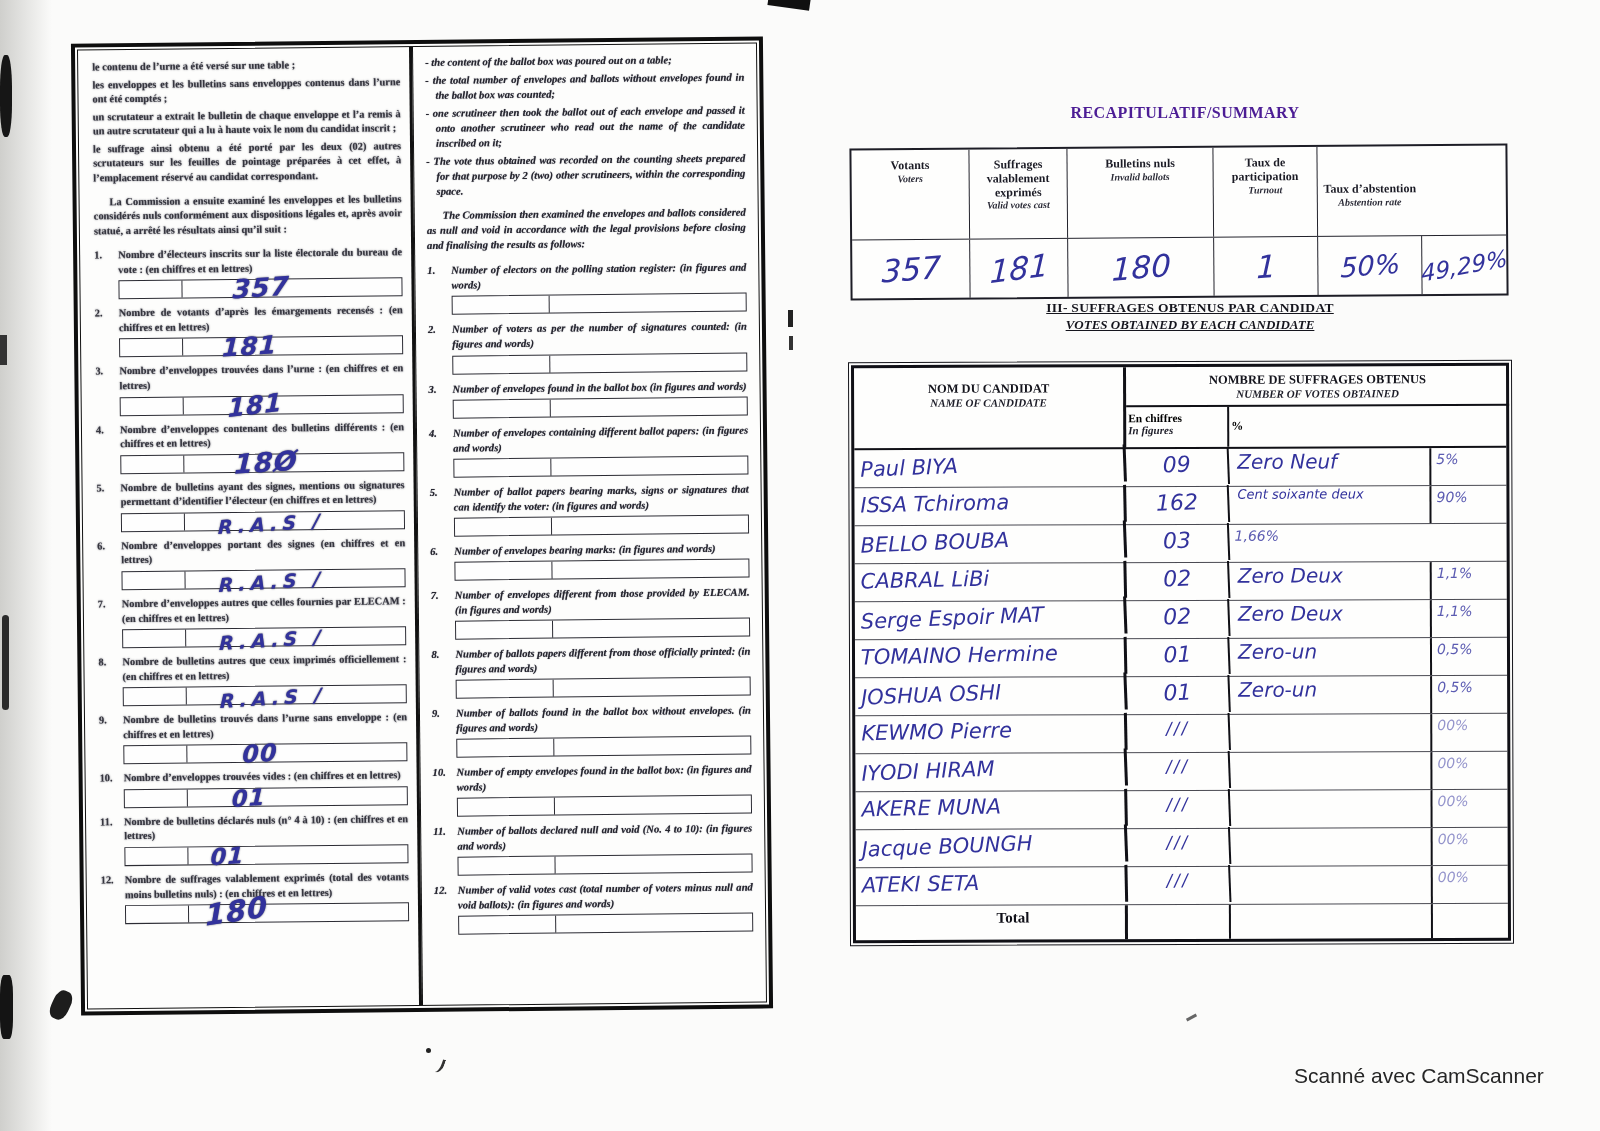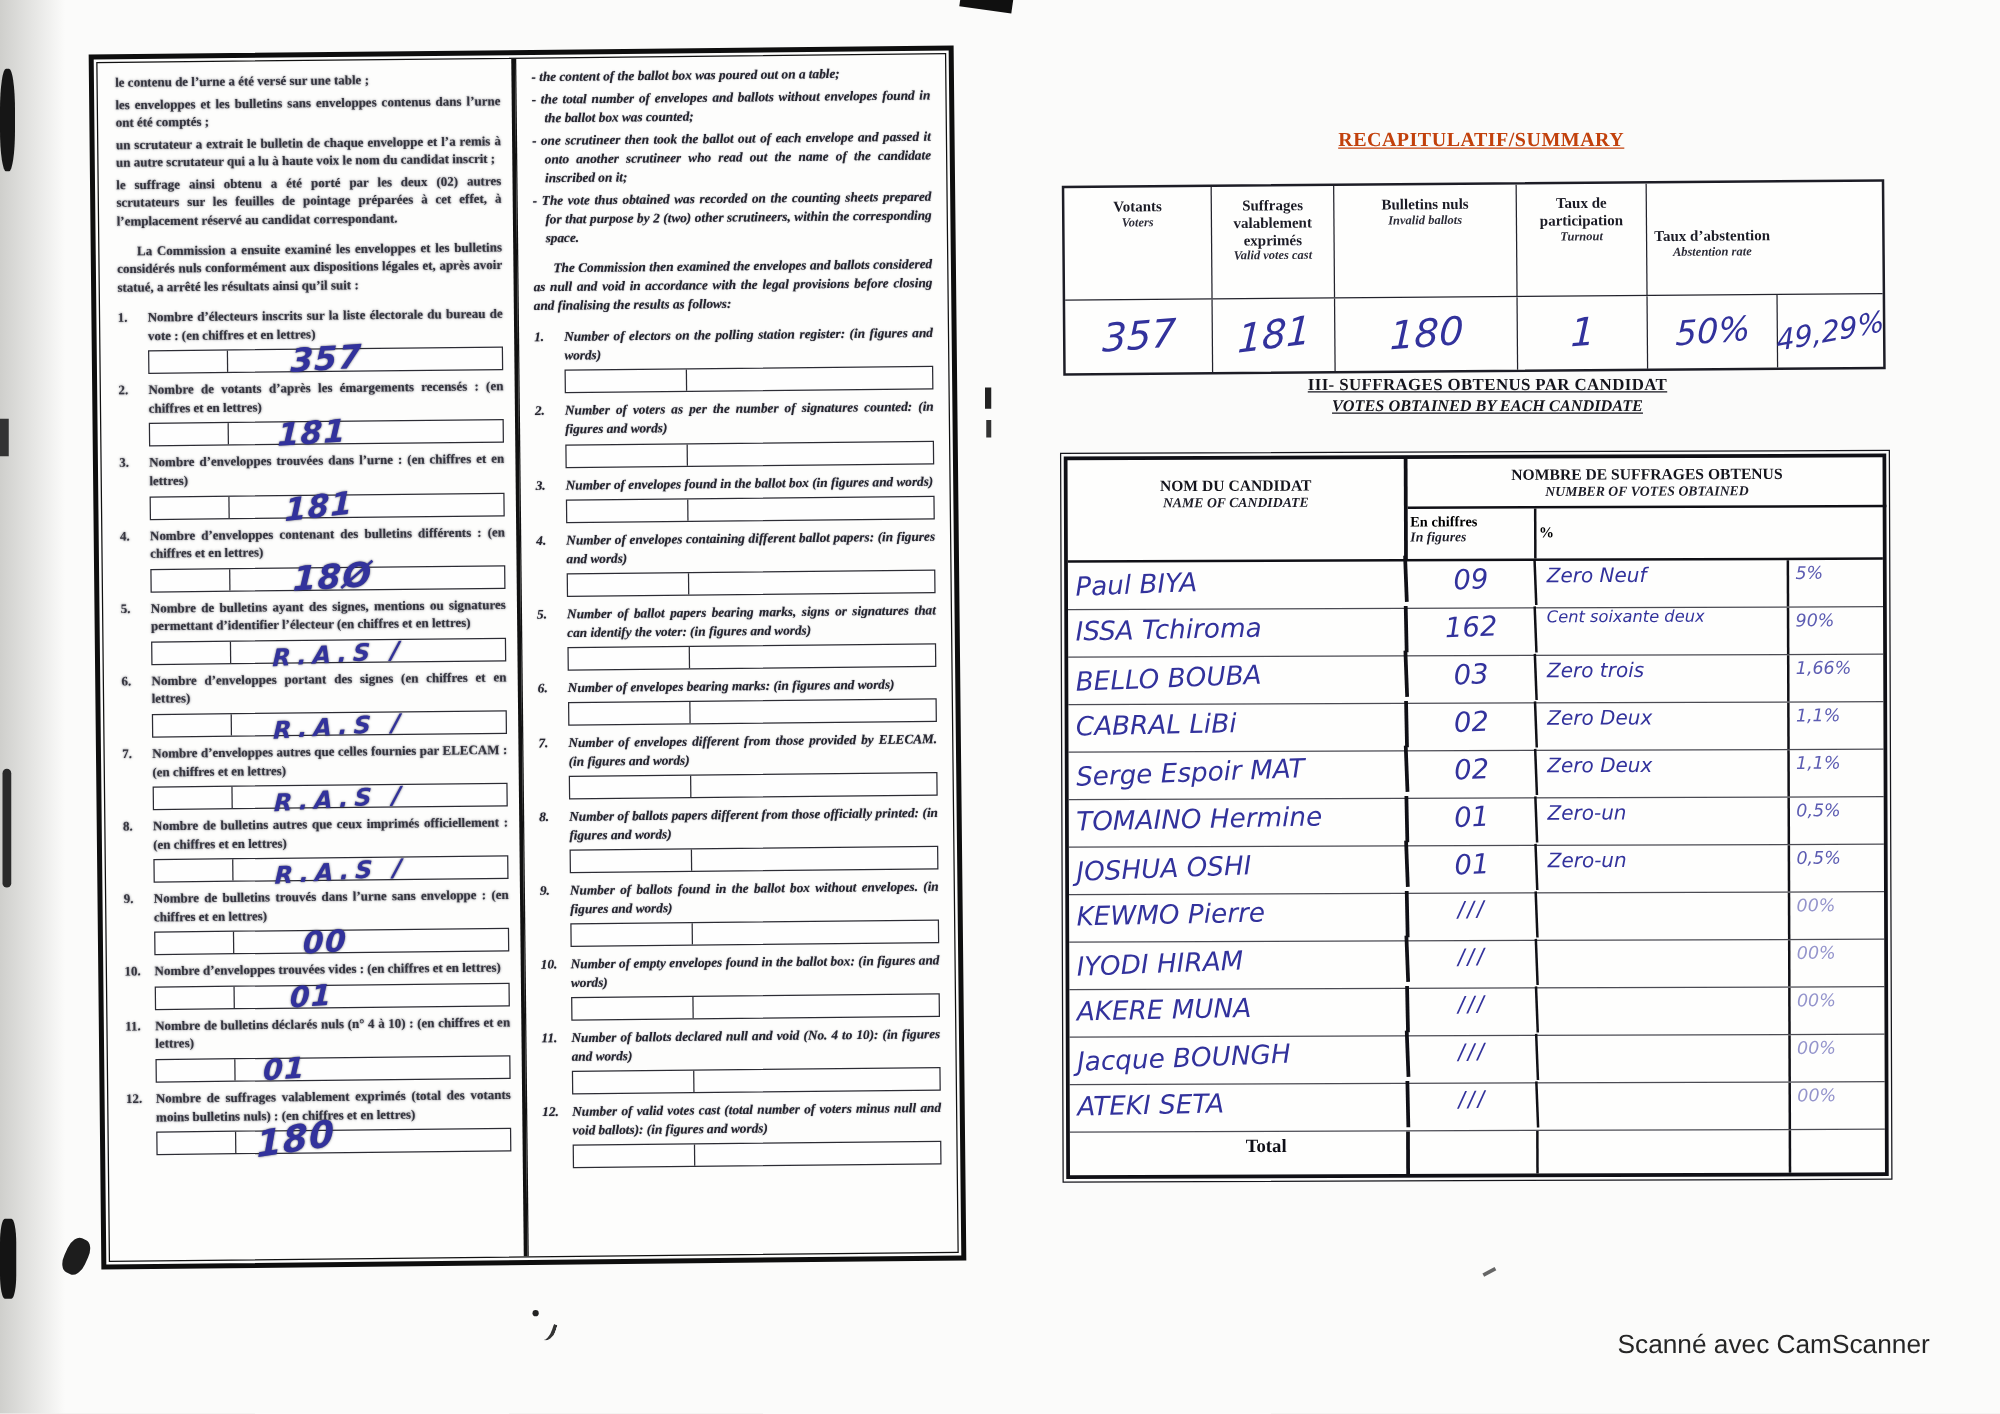--- a/index.html
+++ b/index.html
@@ -55,21 +55,21 @@
   .col.fr .item:nth-child(5) .ival,
   .col.fr .item:nth-child(6) .ival,
   .col.fr .item:nth-child(7) .ival,
   .col.fr .item:nth-child(8) .ival{left:34%;font-size:19px;letter-spacing:5px;}
   .col.fr .item:nth-child(9) .ival{left:42%;}
   .col.fr .item:nth-child(10) .ival{left:38%;font-size:23px;}
   .col.fr .item:nth-child(11) .ival{left:30%;font-size:23px;}
   .col.fr .item:nth-child(12) .ival{left:28%;font-size:29px;transform:rotate(-8deg) skewX(-8deg);}
   
   .sum-title{position:absolute;left:980px;top:104px;width:410px;text-align:center;margin:0;
-             font:700 16px "Liberation Serif",serif;color:#c2410c;text-decoration:underline;letter-spacing:.4px;}
+             font:700 16px "Liberation Serif",serif;color:#4c1d95;letter-spacing:.4px;}
   .sum-table{position:absolute;left:850px;top:146px;width:658px;border:2px solid #1d1d26;
              background:#fefefd;transform:rotate(-0.45deg);box-sizing:border-box;}
   .sum-row{display:grid;grid-template-columns:118px 98px 146px 104px 104px 84px;}
   .sum-head{border-bottom:1.5px solid #23232c;}
   .sum-cell{border-right:1.5px solid #23232c;padding:9px 3px 6px;text-align:center;box-sizing:border-box;min-height:62px;}
   .sum-cell:last-child{border-right:none;margin-top:27px;}
   .sum-cell .fr{font:700 12px "Liberation Serif",serif;color:#1c1c26;line-height:1.15;}
   .sum-cell .en{font:italic 700 10px "Liberation Serif",serif;color:#2c2c38;}
   .sum-val{border-right:1.5px solid #23232c;height:58px;position:relative;box-sizing:border-box;}
   .sum-val:last-child{border-right:none;}
@@ -93,21 +93,21 @@
   .ch-sub>div:last-child{border-right:none;}
   .ch-sub .fr{font:700 11.5px "Liberation Serif",serif;}
   .ch-pct{font:700 12px "Liberation Serif",serif;padding-top:12px !important;}
   .cand-row{display:grid;grid-template-columns:272px 103px 202px 78px;height:37px;
             border-bottom:1.2px solid rgba(30,30,40,.8);}
   .cand-row>div{border-right:2.5px solid #101016;position:relative;box-sizing:border-box;overflow:visible;}
   .cand-row>div:first-child{border-right:3px solid #101016;}
   .cand-row>div:last-child{border-right:none;}
   .cand-name{font-size:21px;padding:3px 0 0 6px;white-space:nowrap;transform:rotate(-1deg);}
   .cand-fig{font-size:22px;text-align:center;padding-top:3px;transform:rotate(-2deg);}
-  .cand-words{font-size:16px;line-height:.95;padding:4px 0 0 8px;}
+  .cand-words{font-size:20px;line-height:.95;padding:4px 0 0 8px;}
   .cand-pct{font-size:14px;padding:3px 0 0 5px;color:rgba(64,64,165,.85);}
   .cand-row:nth-child(2) .cand-words{font-size:13px;padding-top:2px;}
   .cand-row:nth-child(odd) .cand-name{transform:rotate(-2deg);}
   .cand-row:nth-child(n+8) .cand-fig{font-size:17px;letter-spacing:2px;}
   .cand-row:nth-child(n+8) .cand-pct{opacity:.65;}
   .total-row{display:grid;grid-template-columns:272px 103px 202px 78px;height:34px;}
   .total-row>div{border-right:2.5px solid #101016;box-sizing:border-box;}
   .total-row>div:first-child{border-right:3px solid #101016;margin-left:45px;}
   .total-row>div:last-child{border-right:none;}
   .total-label{font:700 15px "Liberation Serif",serif;text-align:center;padding-top:4px;color:#101018;}
@@ -475,21 +475,20 @@
   <div class="cand-row">
     <div class="cand-name hand">ISSA Tchiroma</div>
     <div class="cand-fig hand">162</div>
     <div class="cand-words hand">Cent soixante deux</div>
     <div class="cand-pct hand">90%</div>
   </div>
 
   <div class="cand-row">
     <div class="cand-name hand">BELLO BOUBA</div>
     <div class="cand-fig hand">03</div>
-    <div class="cand-words hand">Zero trois</div>
     <div class="cand-pct hand">1,66%</div>
   </div>
 
   <div class="cand-row">
     <div class="cand-name hand">CABRAL LiBi</div>
     <div class="cand-fig hand">02</div>
     <div class="cand-words hand">Zero Deux</div>
     <div class="cand-pct hand">1,1%</div>
   </div>
 

